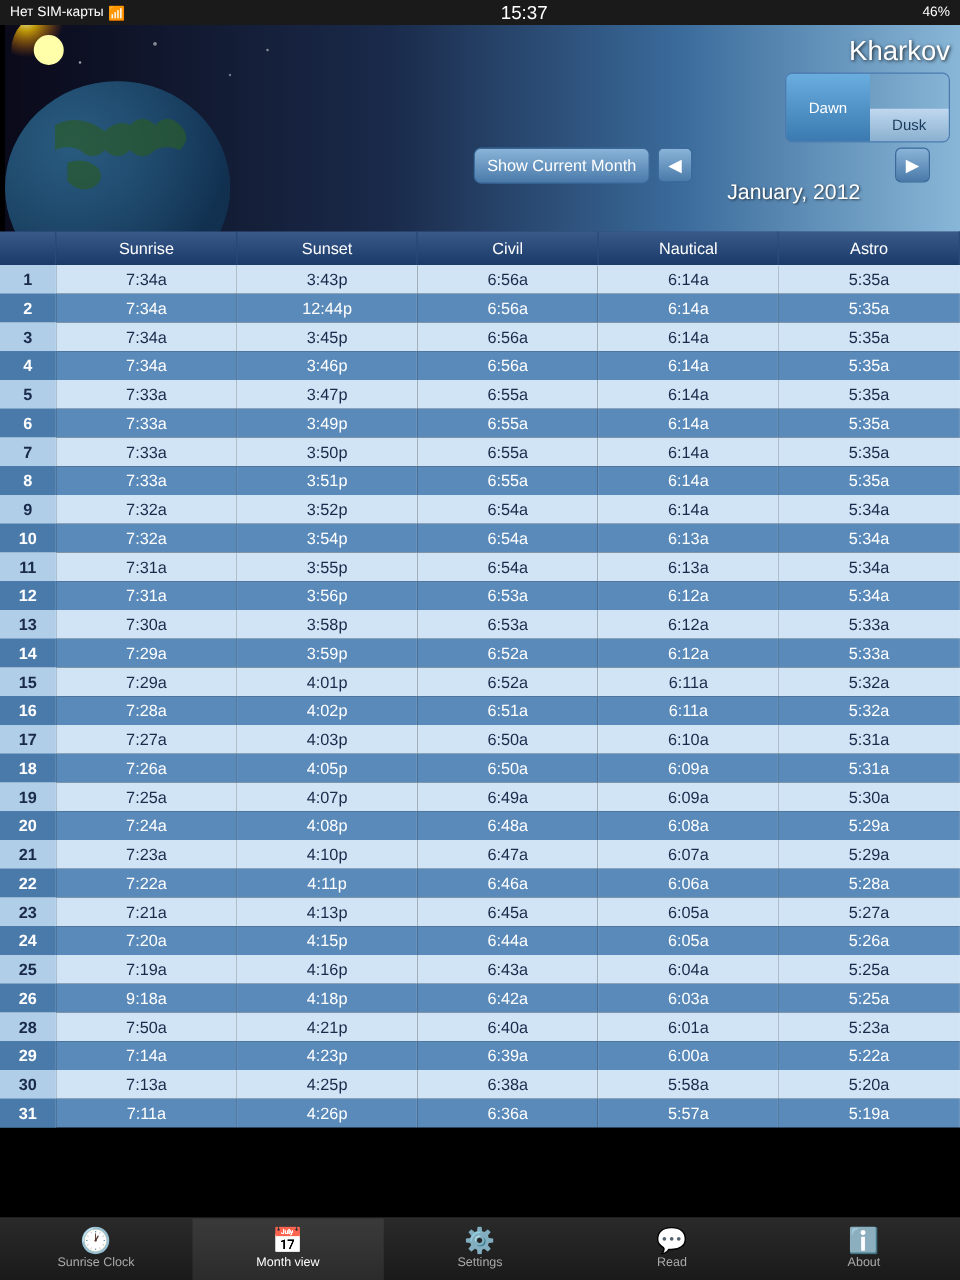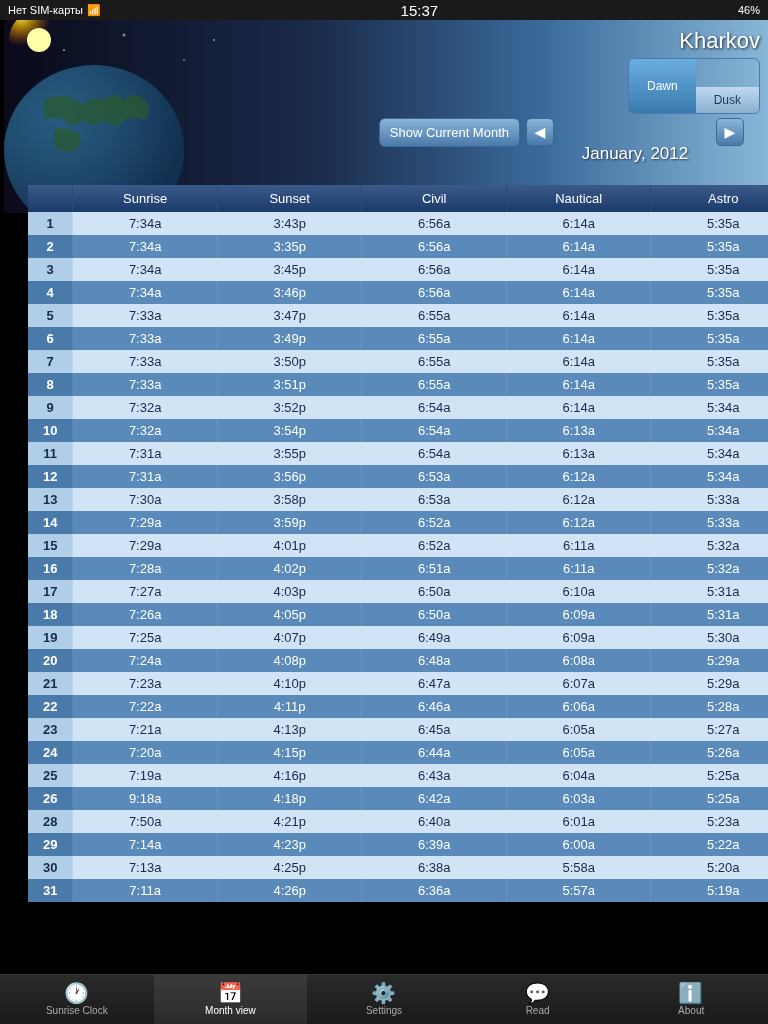--- a/index.html
+++ b/index.html
@@ -127,21 +127,20 @@
     }
 
     
     #table-container {
       position: absolute;
       top: 185px;
       left: 0;
       width: 768px;
       height: 790px;
       overflow: hidden;
-      padding-left: 28px;
     }
 
     table {
       width: 768px;
       border-collapse: collapse;
       font-size: 13px;
     }
 
     
     thead tr th {
@@ -283,21 +282,21 @@
           <td>1</td>
           <td>7:34a</td>
           <td>3:43p</td>
           <td>6:56a</td>
           <td>6:14a</td>
           <td>5:35a</td>
         </tr>
         <tr>
           <td>2</td>
           <td>7:34a</td>
-          <td>3:35p</td>
+          <td>12:44p</td>
           <td>6:56a</td>
           <td>6:14a</td>
           <td>5:35a</td>
         </tr>
         <tr>
           <td>3</td>
           <td>7:34a</td>
           <td>3:45p</td>
           <td>6:56a</td>
           <td>6:14a</td>

